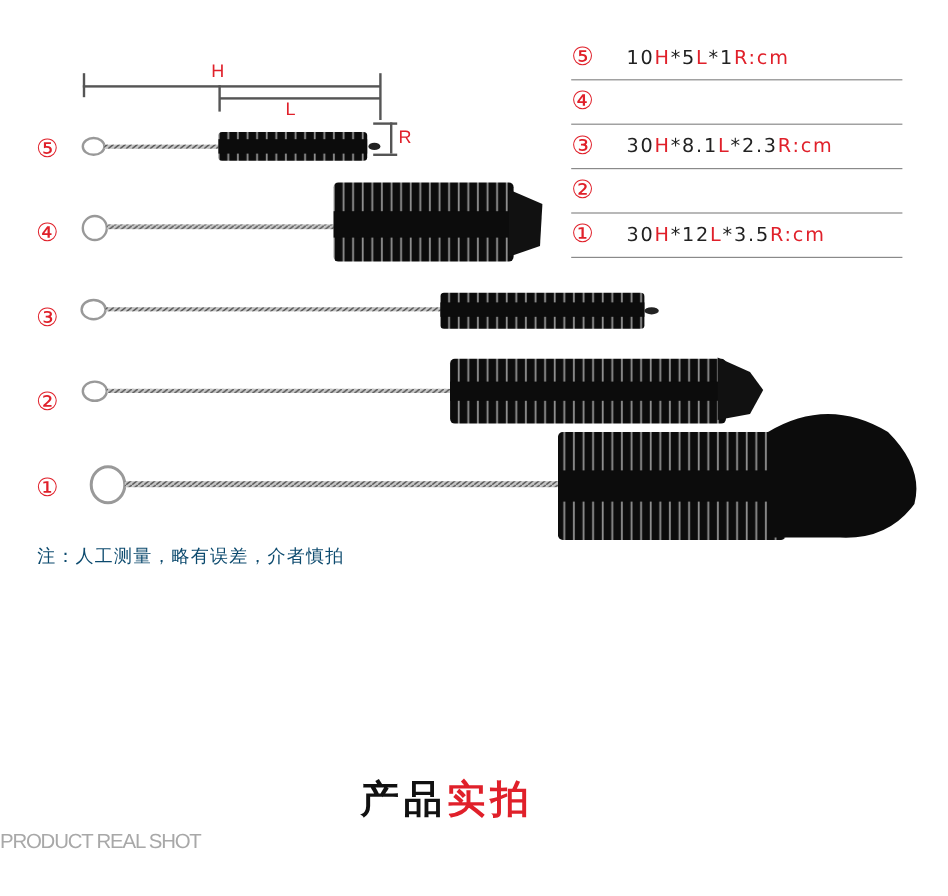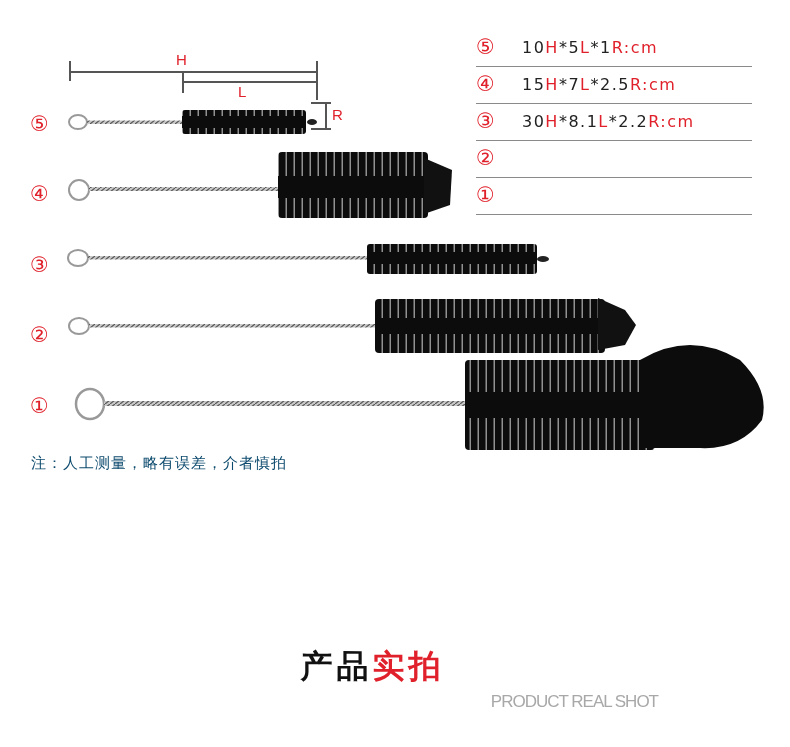--- a/index.html
+++ b/index.html
@@ -7,21 +7,21 @@
   .abs{position:absolute;}
   .num{position:absolute;color:#e0202a;font-size:21px;line-height:21px;font-family:"DejaVu Sans",sans-serif;}
   .spec-row{position:absolute;left:476px;width:276px;height:36px;border-bottom:1.5px solid #8a8a8a;}
   .spec-num{position:absolute;left:0;top:5px;color:#e0202a;font-size:21px;line-height:24px;}
   .spec-text{position:absolute;left:46px;top:5px;font-size:16px;line-height:26px;color:#222;letter-spacing:1.5px;font-family:"DejaVu Sans",sans-serif;}
   .red{color:#e0202a;}
   .dim-line{position:absolute;background:#555;}
   .dim-label{position:absolute;color:#e0202a;font-size:15px;font-family:"Liberation Sans",sans-serif;}
   .note{position:absolute;left:31px;top:454px;font-size:15px;color:#0c4a6e;letter-spacing:1px;}
   .title-cn{position:absolute;left:0;width:745px;top:646px;text-align:center;font-size:32px;font-weight:bold;letter-spacing:4px;line-height:40px;}
-  .title-en{position:absolute;left:0;width:658px;top:692px;text-align:right;font-size:17px;color:#a8a8a8;letter-spacing:-1px;font-family:"Liberation Sans",sans-serif;}
+  .title-en{position:absolute;left:0;width:658px;top:692px;text-align:left;font-size:17px;color:#a8a8a8;letter-spacing:-1px;font-family:"Liberation Sans",sans-serif;}
 </style>
 </head>
 <body>
 
 <div>
   <div class="dim-line" style="left:69px;top:71px;width:248px;height:1.5px;"></div>
   <div class="dim-line" style="left:69px;top:61px;width:1.5px;height:20px;"></div>
   <div class="dim-line" style="left:316px;top:61px;width:1.5px;height:39px;"></div>
   <div class="dim-line" style="left:183px;top:81px;width:134px;height:1.5px;"></div>
   <div class="dim-line" style="left:182px;top:71px;width:1.5px;height:22px;"></div>
@@ -33,31 +33,31 @@
   <span class="dim-label" style="left:332px;top:106px;">R</span>
 </div>
 
 <div>
   <div class="spec-row" style="top:30px;">
     <span class="spec-num">⑤</span>
     <span class="spec-text"><span>10</span><span class="red">H</span><span>*</span><span>5</span><span class="red">L</span><span>*</span><span>1</span><span class="red">R</span><span class="red">:</span><span class="red">cm</span></span>
   </div>
   <div class="spec-row" style="top:67px;">
     <span class="spec-num">④</span>
-    <span class="spec-text"><span>15</span><span class="red">H</span><span>*</span><span>7</span><span class="red">L</span><span>*</span><span>2.5</span><span class="red">R</span><span class="red">:</span><span class="red">cm</span></span>
   </div>
   <div class="spec-row" style="top:104px;">
     <span class="spec-num">③</span>
-    <span class="spec-text"><span>30</span><span class="red">H</span><span>*</span><span>8.1</span><span class="red">L</span><span>*</span><span>2.2</span><span class="red">R</span><span class="red">:</span><span class="red">cm</span></span>
+    <span class="spec-text"><span>30</span><span class="red">H</span><span>*</span><span>8.1</span><span class="red">L</span><span>*</span><span>2.3</span><span class="red">R</span><span class="red">:</span><span class="red">cm</span></span>
   </div>
   <div class="spec-row" style="top:141px;">
     <span class="spec-num">②</span>
   </div>
   <div class="spec-row" style="top:178px;">
     <span class="spec-num">①</span>
+    <span class="spec-text"><span>30</span><span class="red">H</span><span>*</span><span>12</span><span class="red">L</span><span>*</span><span>3.5</span><span class="red">R</span><span class="red">:</span><span class="red">cm</span></span>
   </div>
 </div>
 
 <svg class="abs" style="left:0;top:0;" width="790" height="470">
   <defs>
     <pattern id="twist" width="5" height="4" patternUnits="userSpaceOnUse">
       <rect width="5" height="4" fill="#c8c8c8"></rect>
       <line x1="0" y1="4" x2="5" y2="0" stroke="#555" stroke-width="1.2"></line>
     </pattern>
     <pattern id="bristle" width="8" height="10" patternUnits="userSpaceOnUse">

